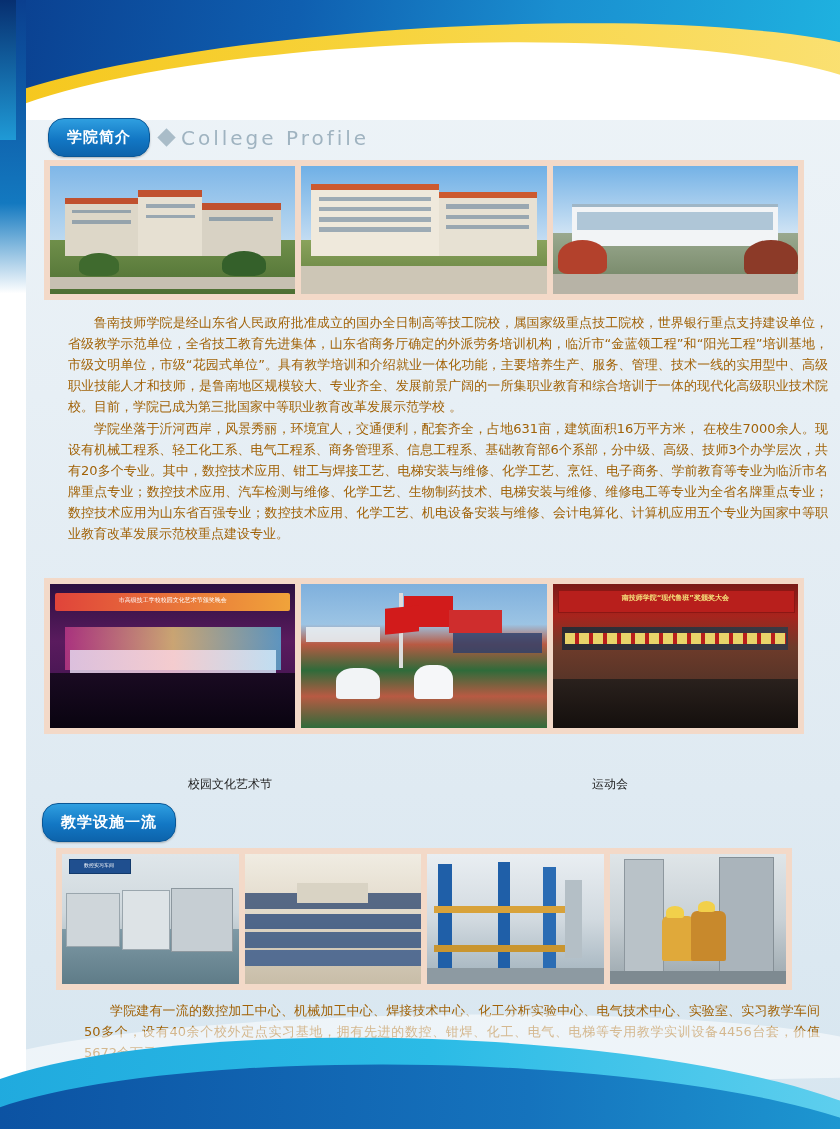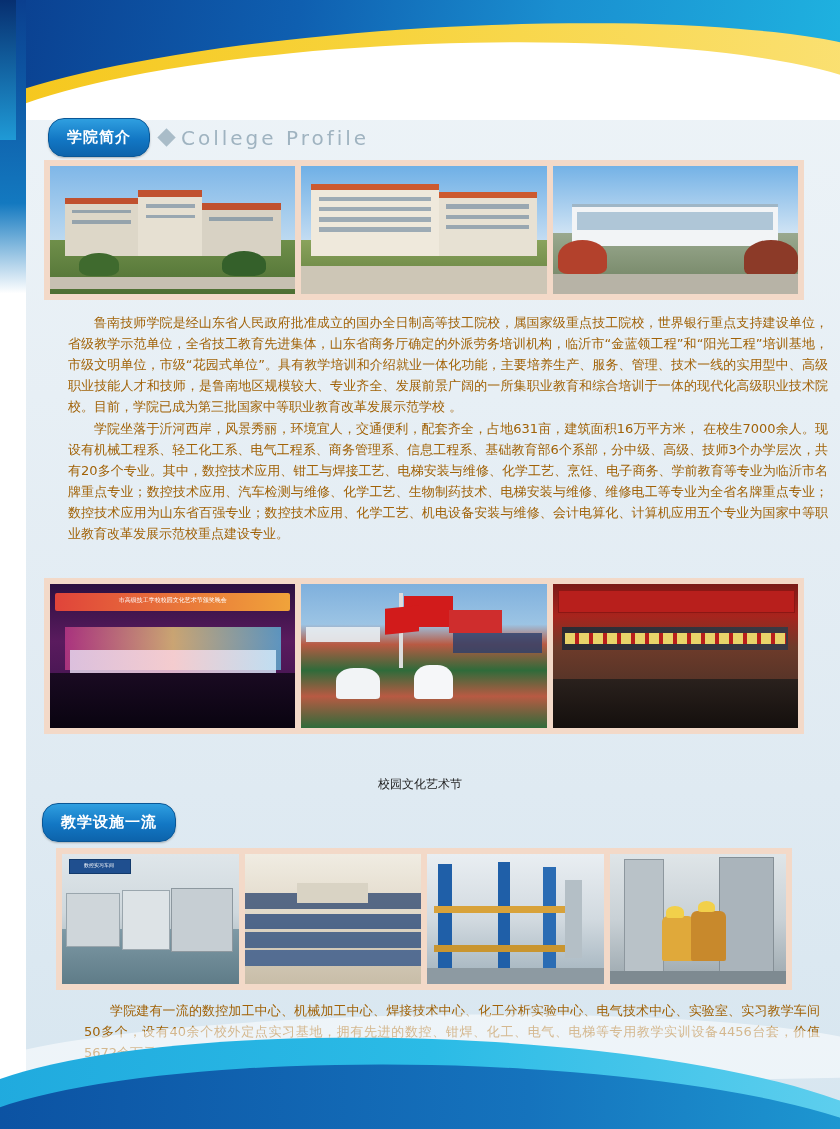--- a/index.html
+++ b/index.html
@@ -175,28 +175,30 @@
     <div style="position:absolute;left:60%;top:18%;width:22%;height:16%;background:#cf2d2d;"></div>
     <div style="position:absolute;left:2%;top:30%;width:30%;height:10%;background:#e8eef3;opacity:.9;"></div>
     <div style="position:absolute;left:62%;top:34%;width:36%;height:14%;background:#2a3f6b;opacity:.8;"></div>
     <div style="position:absolute;left:14%;top:58%;width:18%;height:22%;background:#f2f4f6;border-radius:40% 40% 10% 10%;"></div>
     <div style="position:absolute;left:46%;top:56%;width:16%;height:24%;background:#f6f7f9;border-radius:40% 40% 10% 10%;"></div>
   </div>
 
   <div class="ph">
     <div class="hall"></div>
     <div style="position:absolute;left:2%;top:4%;width:96%;height:15%;background:#b81f1c;border:1px solid #8c1714;"></div>
+    <div style="position:absolute;left:3%;top:5.5%;width:94%;height:12%;color:#f5e07a;font-size:7px;text-align:center;line-height:12px;overflow:hidden;font-weight:bold;">南技师学院“现代鲁班”奖颁奖大会</div>
     <div style="position:absolute;left:4%;top:30%;width:92%;height:16%;background:linear-gradient(90deg,#2b2b33,#3a3a44);"></div>
     <div style="position:absolute;left:5%;top:34%;width:90%;height:8%;background:repeating-linear-gradient(90deg,#e8d46a 0 10px,#b81f1c 10px 14px);"></div>
     <div style="position:absolute;left:0;bottom:0;width:100%;height:34%;background:linear-gradient(180deg,#2a211d,#140f0d);"></div>
   </div>
 </div>
 
 <div class="cap-row" style="top:776px;">
   <div class="cap">校园文化艺术节</div>
+  <div class="cap">运动会</div>
 </div>
 
 <div class="sect-head" style="left:42px;top:803px;">
   <div class="pill">教学设施一流</div>
 </div>
 
 <div class="photo-strip" style="left:56px;top:848px;width:736px;height:142px;">
 
   <div class="ph">
     <div class="workshop"></div>

